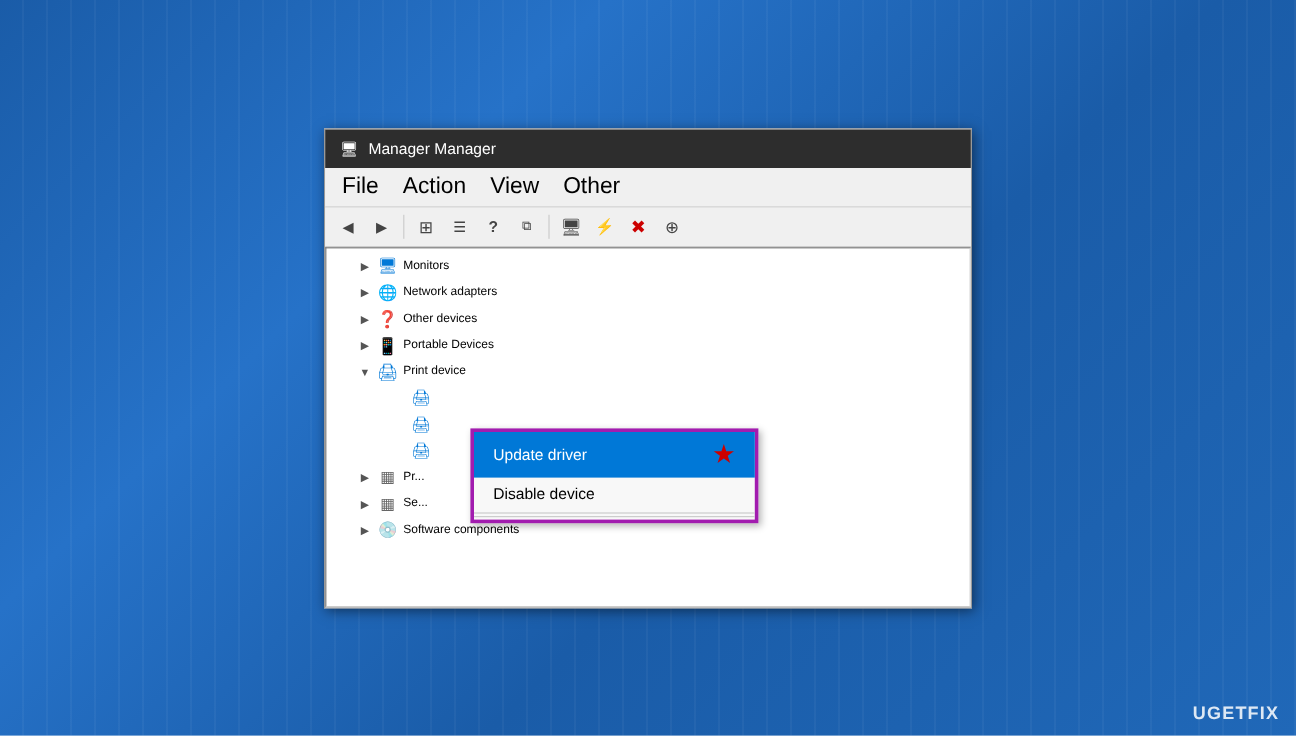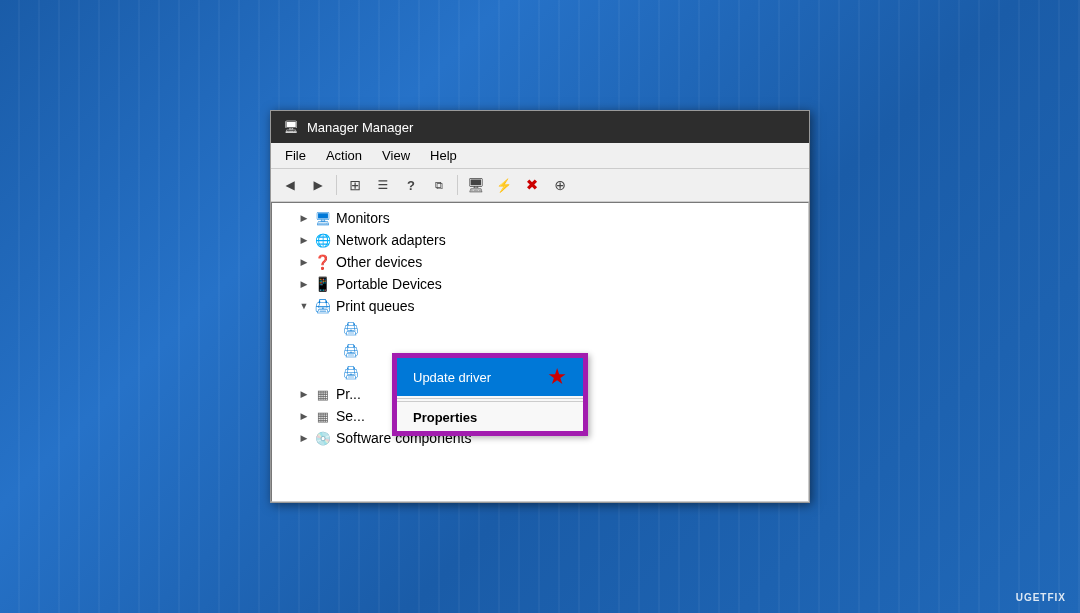--- a/index.html
+++ b/index.html
@@ -59,21 +59,21 @@
       font-size: 12px;
     }
 
     
     .menu-bar {
       background: #f0f0f0;
       border-bottom: 1px solid #ccc;
       display: flex;
       gap: 0;
       padding: 2px 4px;
-      font-size: 13px;
+      font-size: 19px;
     }
 
     .menu-item {
       padding: 3px 10px;
       cursor: pointer;
       color: #000;
     }
 
     
     .toolbar {
@@ -144,36 +144,36 @@
       height: 16px;
       margin-right: 4px;
       flex-shrink: 0;
       display: inline-flex;
       align-items: center;
       justify-content: center;
       font-size: 13px;
     }
 
     .tree-label {
-      font-size: 14px;
+      font-size: 10px;
     }
 
     
     .indent-1 { padding-left: 24px; }
     .indent-2 { padding-left: 52px; }
 
     
     .context-menu {
       position: absolute;
       left: 120px;
       top: 150px;
       background: #f8f8f8;
-      border: 5px solid #a21caf;
+      border: 3px solid #a21caf;
       box-shadow: 2px 2px 6px rgba(0,0,0,0.3);
-      width: 196px;
+      width: 240px;
       z-index: 100;
       font-size: 13px;
     }
 
     .ctx-item {
       padding: 6px 16px;
       cursor: pointer;
       color: #000;
     }
 
@@ -202,21 +202,21 @@
       margin-left: 8px;
       flex-shrink: 0;
     }
 
     
     .watermark {
       position: absolute;
       bottom: 10px;
       right: 14px;
       color: rgba(255,255,255,0.85);
-      font-size: 10px;
+      font-size: 15px;
       font-weight: 600;
       letter-spacing: 1px;
     }
 
     
     .icon-monitor { color: #0078d7; }
     .icon-network { color: #0078d7; }
     .icon-device { color: #888; }
     .icon-portable { color: #555; }
     .icon-print { color: #0078d7; }
@@ -230,21 +230,21 @@
 
   <div class="title-bar">
     <span class="title-bar-icon">🖥</span>
     <span>Manager Manager</span>
   </div>
 
   <div class="menu-bar">
     <div class="menu-item">File</div>
     <div class="menu-item">Action</div>
     <div class="menu-item">View</div>
-    <div class="menu-item">Help</div>
+    <div class="menu-item">Other</div>
   </div>
 
   <div class="toolbar">
     <button class="toolbar-btn">◀</button>
     <button class="toolbar-btn">▶</button>
     <div class="toolbar-sep"></div>
     <button class="toolbar-btn" style="font-size:14px;">⊞</button>
     <button class="toolbar-btn">☰</button>
     <button class="toolbar-btn" style="font-weight:bold;font-size:13px;">?</button>
     <button class="toolbar-btn" style="font-size:11px;">⧉</button>
@@ -277,21 +277,21 @@
 
     <div class="tree-item indent-1">
       <span class="tree-expander">▶</span>
       <span class="tree-icon icon-portable" style="font-size:14px;">📱</span>
       <span class="tree-label">Portable Devices</span>
     </div>
 
     <div class="tree-item indent-1">
       <span class="tree-expander">▼</span>
       <span class="tree-icon icon-print" style="font-size:14px;">🖨</span>
-      <span class="tree-label">Print queues</span>
+      <span class="tree-label">Print device</span>
     </div>
 
     <div class="tree-item indent-2" style="position:relative;">
       <span class="tree-expander"></span>
       <span class="tree-icon icon-print" style="font-size:13px;">🖨</span>
       <span class="tree-label"></span>
     </div>
 
     <div class="tree-item indent-2">
       <span class="tree-expander"></span>
@@ -323,28 +323,28 @@
       <span class="tree-label">Software components</span>
     </div>
 
     <div class="context-menu">
 
       <div class="ctx-item highlighted">
         <span>Update driver</span>
         <span class="star-annotation">★</span>
       </div>
 
+      <div class="ctx-item">
+        <span>Disable device</span>
+      </div>
 
 
       <div class="ctx-sep"></div>
 
 
       <div class="ctx-sep"></div>
 
-      <div class="ctx-item bold">
-        <span>Properties</span>
-      </div>
     </div>
 
   </div>
 </div>
 
 <div class="watermark">UGETFIX</div>
 
 </body></html>

